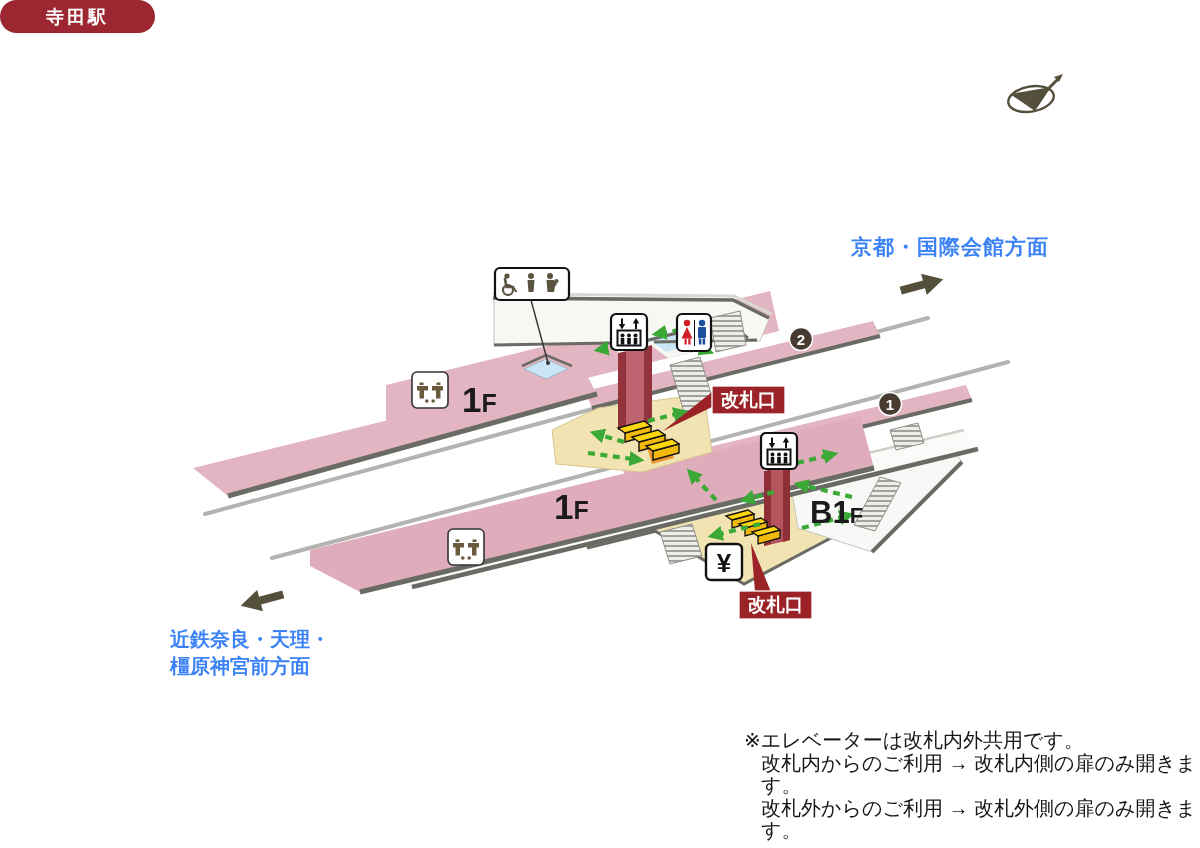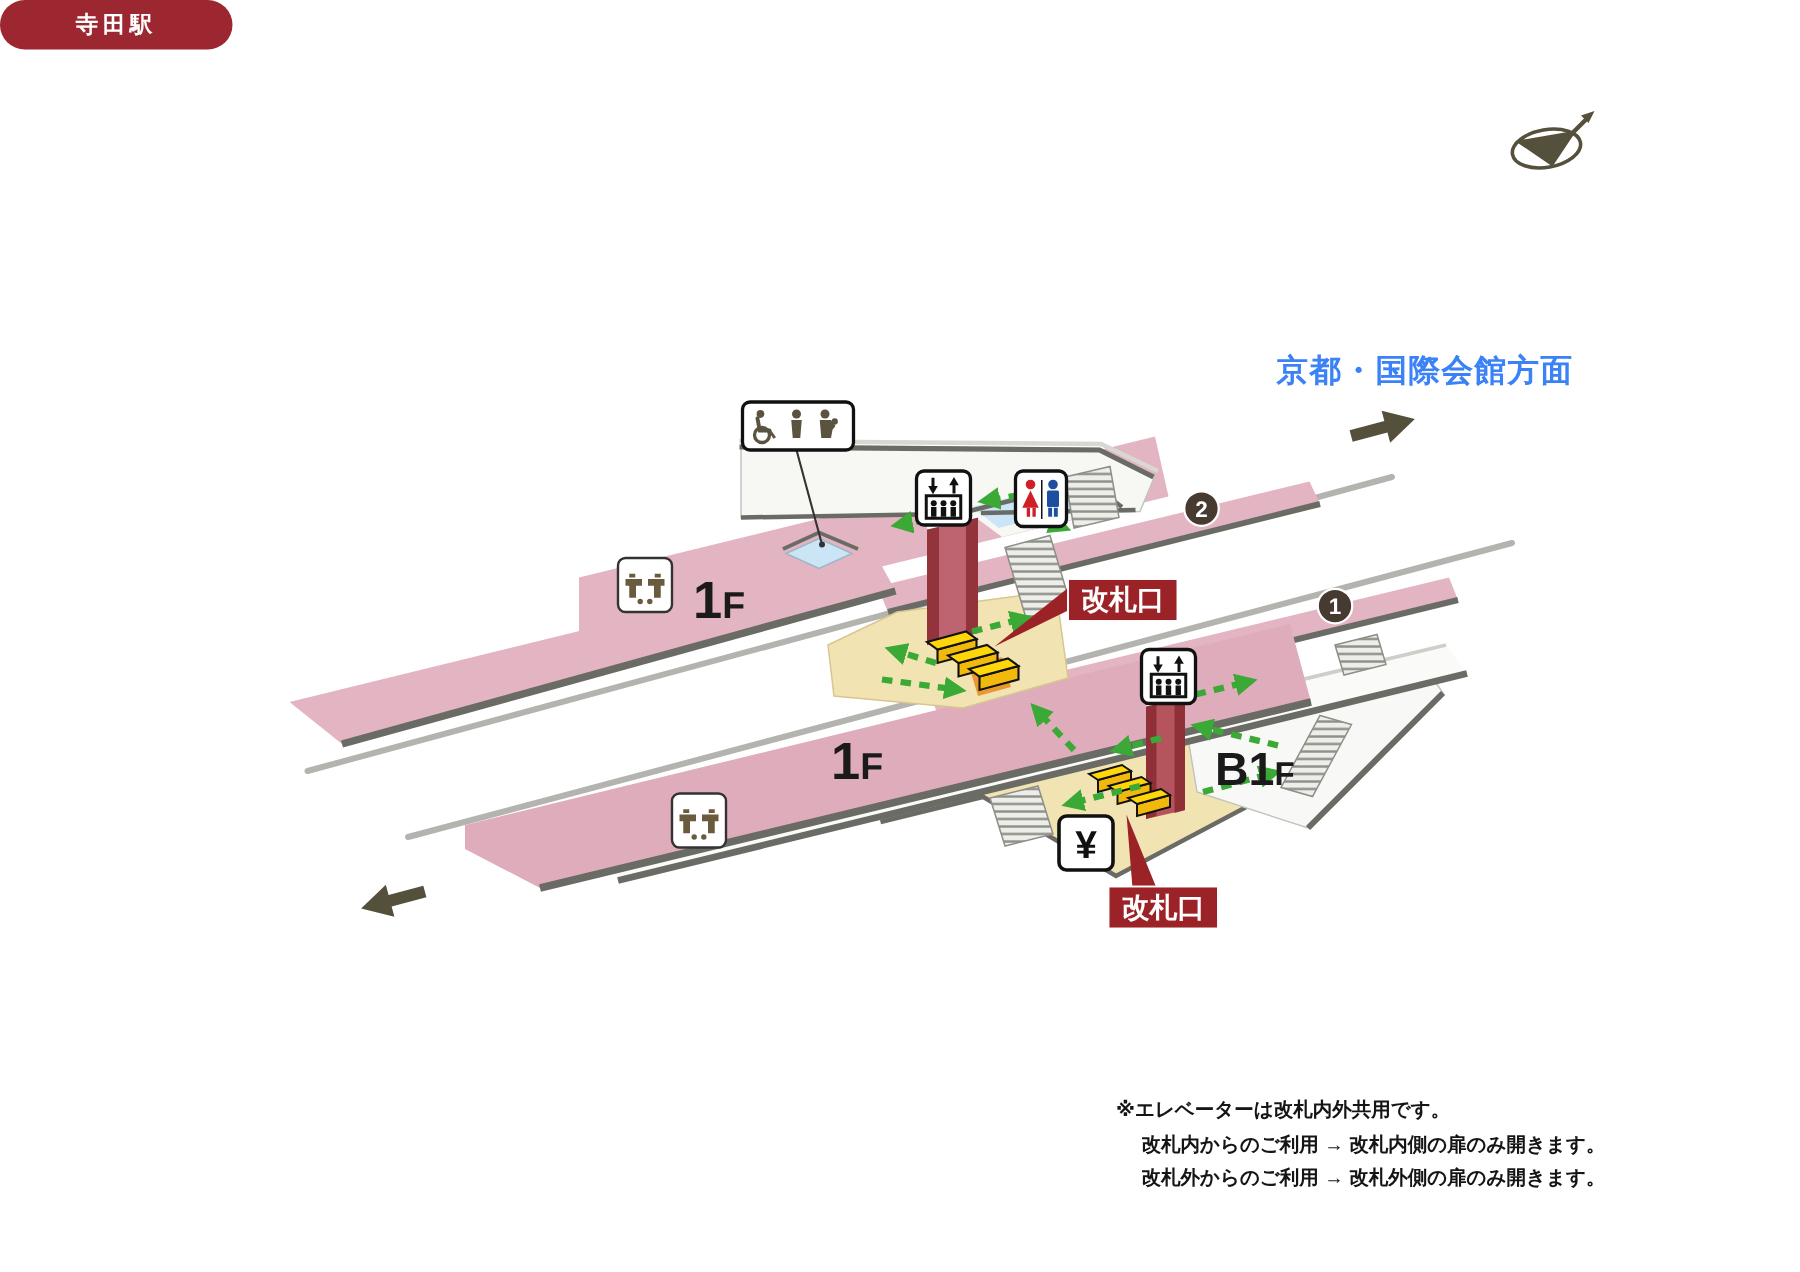--- a/index.html
+++ b/index.html
@@ -1,45 +1,49 @@
 <!DOCTYPE html>
 <html><head>
 <meta charset="utf-8">
 <style>
   html,body{margin:0;padding:0;background:#fff;}
   .page{position:relative;width:1200px;height:848px;background:#ffffff;overflow:hidden;
         font-family:"Liberation Sans","DejaVu Sans",sans-serif;}
   .abs{position:absolute;}
   #station-badge{left:82px;top:82px;width:155px;height:33px;background:#9C2730;border-radius:17px;
-        color:#fff;display:flex;align-items:center;justify-content:center;font-size:15px;
+        color:#fff;display:flex;align-items:center;justify-content:center;font-size:18px;
         font-weight:bold;letter-spacing:3px;}
   .dir-label{position:absolute;color:#3b82f6;font-weight:bold;}
   #dir-ne{left:851px;top:233px;font-size:21px;letter-spacing:1px;}
   #dir-sw{left:170px;top:626px;font-size:20px;line-height:27px;}
-  #notes{position:absolute;left:744px;top:729px;font-size:13px;line-height:22.5px;
-        font-weight:bold;color:#151515;}
+  #notes{position:absolute;left:744px;top:729px;font-size:20px;line-height:22.5px;
+        font-weight:normal;color:#151515;}
   #notes .ind{padding-left:17px;}
   svg text{font-family:"Liberation Sans","DejaVu Sans",sans-serif;}
   .flabel{font-weight:bold;fill:#1A1A1A;}
   .ga{fill:none;stroke:#3AA935;stroke-width:4.2;stroke-dasharray:7 5.5;marker-end:url(#gah);}
   .de{stroke:#6B6B66;fill:none;}
   .rail{stroke:#B3B3AF;stroke-width:4;fill:none;stroke-linecap:round;}
   .stair{fill:url(#stp);stroke:#8F8F89;stroke-width:1;}
   .iconbox{fill:#ffffff;stroke:#111111;stroke-width:2.2;}
   .badgetxt{font-size:18.5px;font-weight:bold;fill:#ffffff;}
   .circnum{font-size:15px;font-weight:bold;fill:#ffffff;}
 </style>
 </head>
 <body>
 
 <div class="page">
 
   <div id="station-badge" title="寺田駅">寺田駅</div>
 
   <div id="dir-ne" class="dir-label">京都・国際会館方面</div>
+  <div id="dir-sw" class="dir-label">
+    <div>近鉄奈良・天理・</div>
+    <div>橿原神宮前方面</div>
+  </div>
 
   <div id="notes">
     <div>※エレベーターは改札内外共用です。</div>
     <div class="ind">改札内からのご利用 → 改札内側の扉のみ開きます。</div>
     <div class="ind">改札外からのご利用 → 改札外側の扉のみ開きます。</div>
   </div>
 
   <svg class="abs" style="left:0;top:0" width="1200" height="848" viewBox="0 0 1200 848">
     <defs>
       <pattern id="stp" width="5" height="5" patternUnits="userSpaceOnUse">

